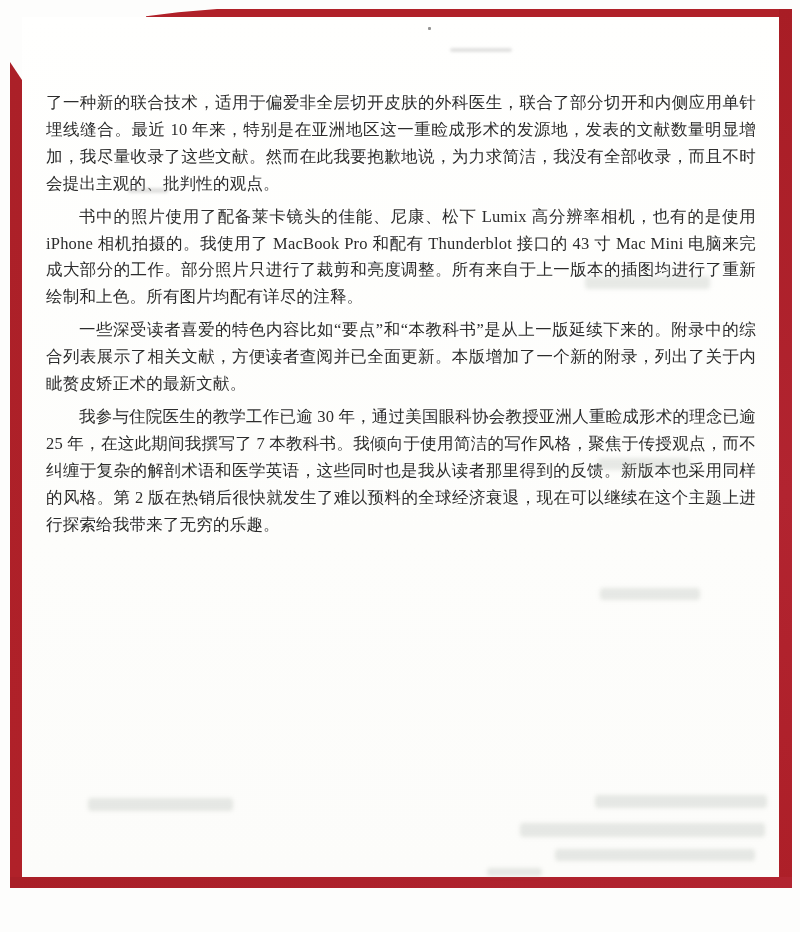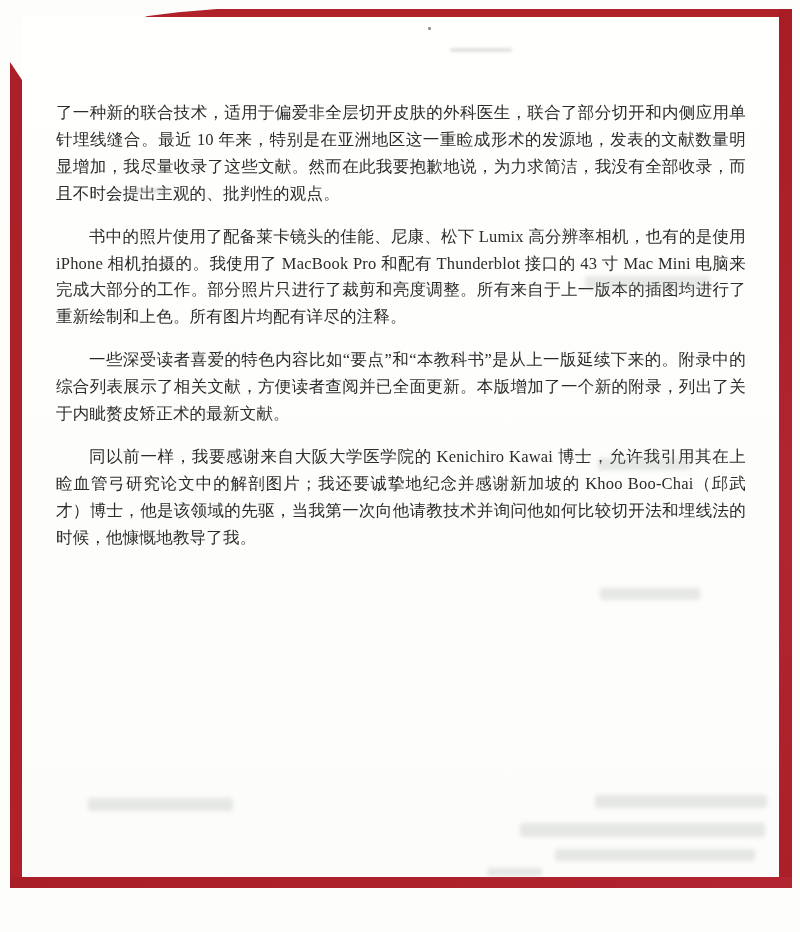--- a/index.html
+++ b/index.html
@@ -25,21 +25,21 @@
   .paper{
     position:absolute;left:22px;top:17px;width:757px;height:860px;
     background:linear-gradient(180deg,#fffffe 0%,#fdfdfb 60%,#fcfcfa 100%);
   }
   .text-block{
     position:absolute;left:40px;top:84px;width:722px;
     font-size:16.5px;line-height:26.9px;color:#2c2c2c;
     text-align:justify;text-justify:inter-ideograph;
     letter-spacing:0.2px;
   }
-  .text-block p{margin:16px;text-indent:2em;}
+  .text-block p{margin:6px;text-indent:2em;}
   .text-block p.continuation{text-indent:0;}
   
   .ghost{position:absolute;background:rgba(150,160,152,0.22);
     border-radius:3px;filter:blur(2px);}
   .speck{position:absolute;background:rgba(60,60,60,0.55);
     width:3px;height:3px;border-radius:1px;}
   .streak{position:absolute;background:rgba(170,170,170,0.35);
     filter:blur(1.5px);border-radius:2px;}
 </style>
 </head>
@@ -51,21 +51,21 @@
 
   <div class="band top"></div>
   <div class="band right"></div>
   <div class="band bottom"></div>
   <div class="band left"></div>
 
   <div class="text-block">
     <p class="continuation">了一种新的联合技术，适用于偏爱非全层切开皮肤的外科医生，联合了部分切开和内侧应用单针埋线缝合。最近 10 年来，特别是在亚洲地区这一重睑成形术的发源地，发表的文献数量明显增加，我尽量收录了这些文献。然而在此我要抱歉地说，为力求简洁，我没有全部收录，而且不时会提出主观的、批判性的观点。</p>
     <p>书中的照片使用了配备莱卡镜头的佳能、尼康、松下 Lumix 高分辨率相机，也有的是使用 iPhone 相机拍摄的。我使用了 MacBook Pro 和配有 Thunderblot 接口的 43 寸 Mac Mini 电脑来完成大部分的工作。部分照片只进行了裁剪和亮度调整。所有来自于上一版本的插图均进行了重新绘制和上色。所有图片均配有详尽的注释。</p>
     <p>一些深受读者喜爱的特色内容比如“要点”和“本教科书”是从上一版延续下来的。附录中的综合列表展示了相关文献，方便读者查阅并已全面更新。本版增加了一个新的附录，列出了关于内眦赘皮矫正术的最新文献。</p>
-    <p>同以前一样，我要感谢来自大阪大学医学院的 Kenichiro Kawai 博士，允许我引用其在上睑血管弓研究论文中的解剖图片；我还要诚挚地纪念并感谢新加坡的 Khoo Boo-Chai（邱武才）博士，他是该领域的先驱，当我第一次向他请教技术并询问他如何比较切开法和埋线法的时候，他慷慨地教导了我。</p>
+    <p>我参与住院医生的教学工作已逾 30 年，通过美国眼科协会教授亚洲人重睑成形术的理念已逾 25 年，在这此期间我撰写了 7 本教科书。我倾向于使用简洁的写作风格，聚焦于传授观点，而不纠缠于复杂的解剖术语和医学英语，这些同时也是我从读者那里得到的反馈。新版本也采用同样的风格。第 2 版在热销后很快就发生了难以预料的全球经济衰退，现在可以继续在这个主题上进行探索给我带来了无穷的乐趣。</p>
   </div>
 
   <div class="ghost" style="left:585px;top:276px;width:125px;height:13px;"></div>
   <div class="ghost" style="left:598px;top:458px;width:92px;height:12px;"></div>
   <div class="ghost" style="left:600px;top:588px;width:100px;height:12px;"></div>
   <div class="ghost" style="left:88px;top:798px;width:145px;height:13px;"></div>
   <div class="ghost" style="left:595px;top:795px;width:172px;height:13px;"></div>
   <div class="ghost" style="left:520px;top:823px;width:245px;height:14px;"></div>
   <div class="ghost" style="left:555px;top:849px;width:200px;height:12px;"></div>
   <div class="ghost" style="left:487px;top:868px;width:55px;height:8px;"></div>

